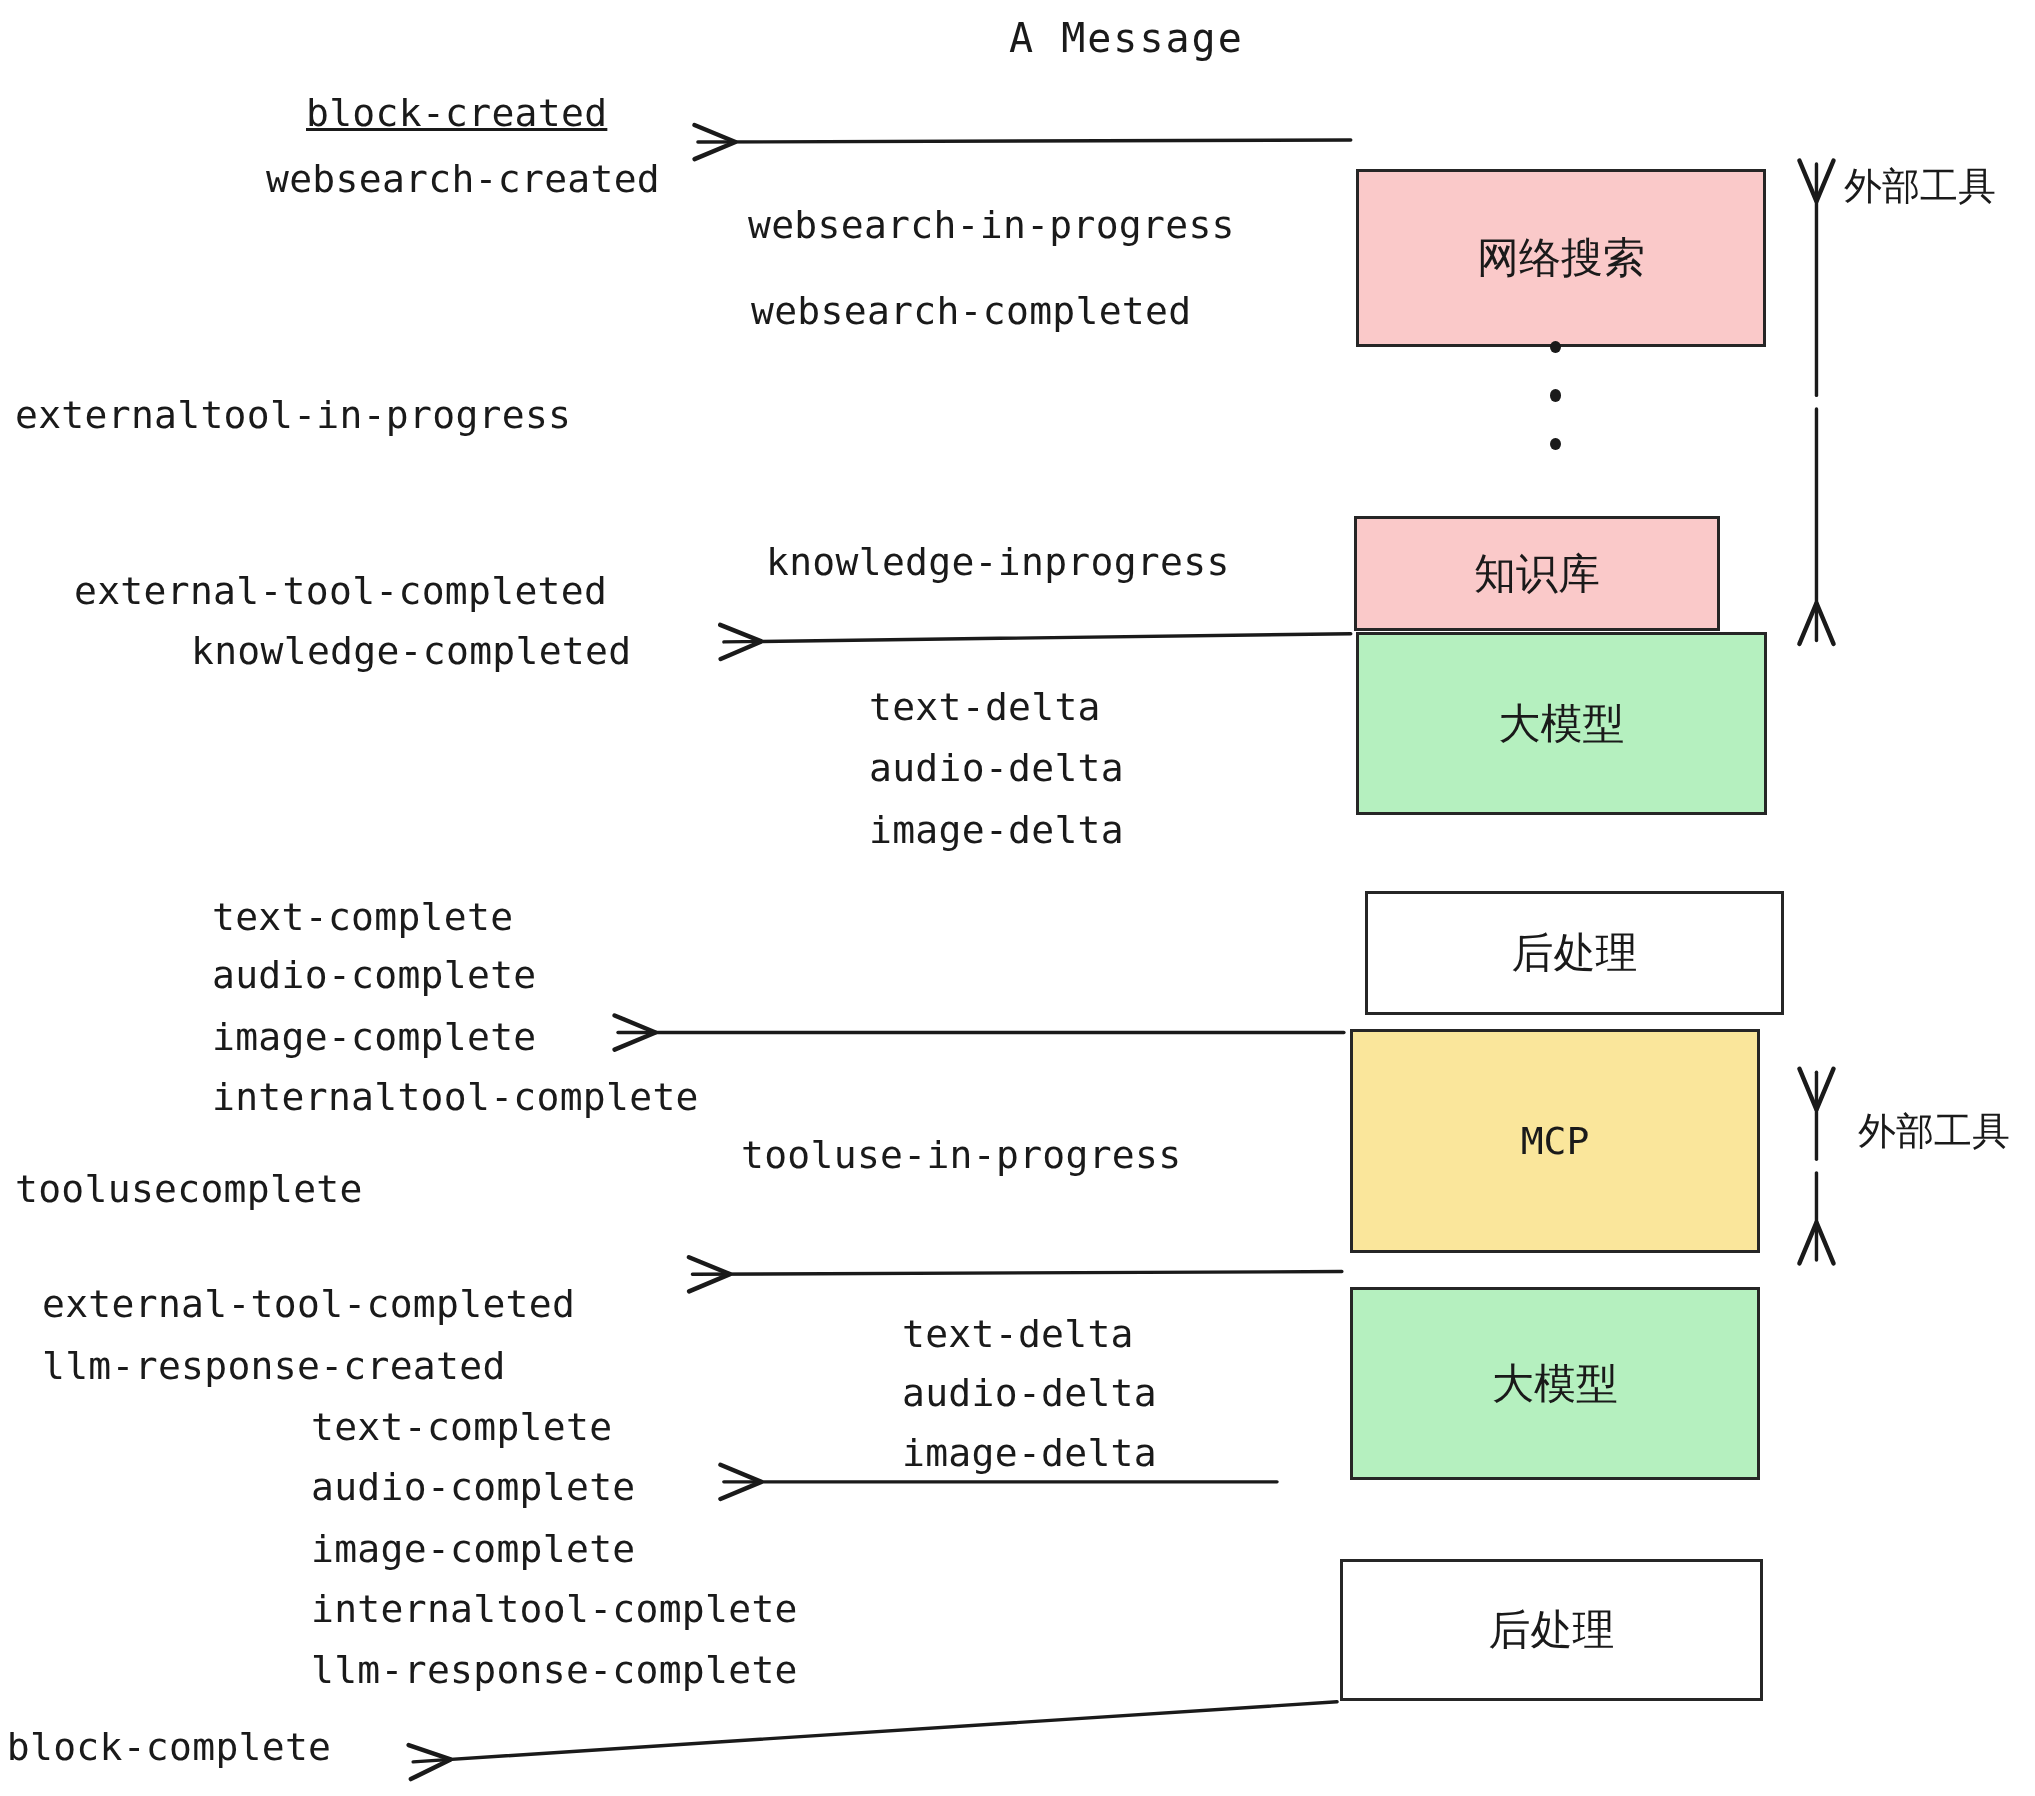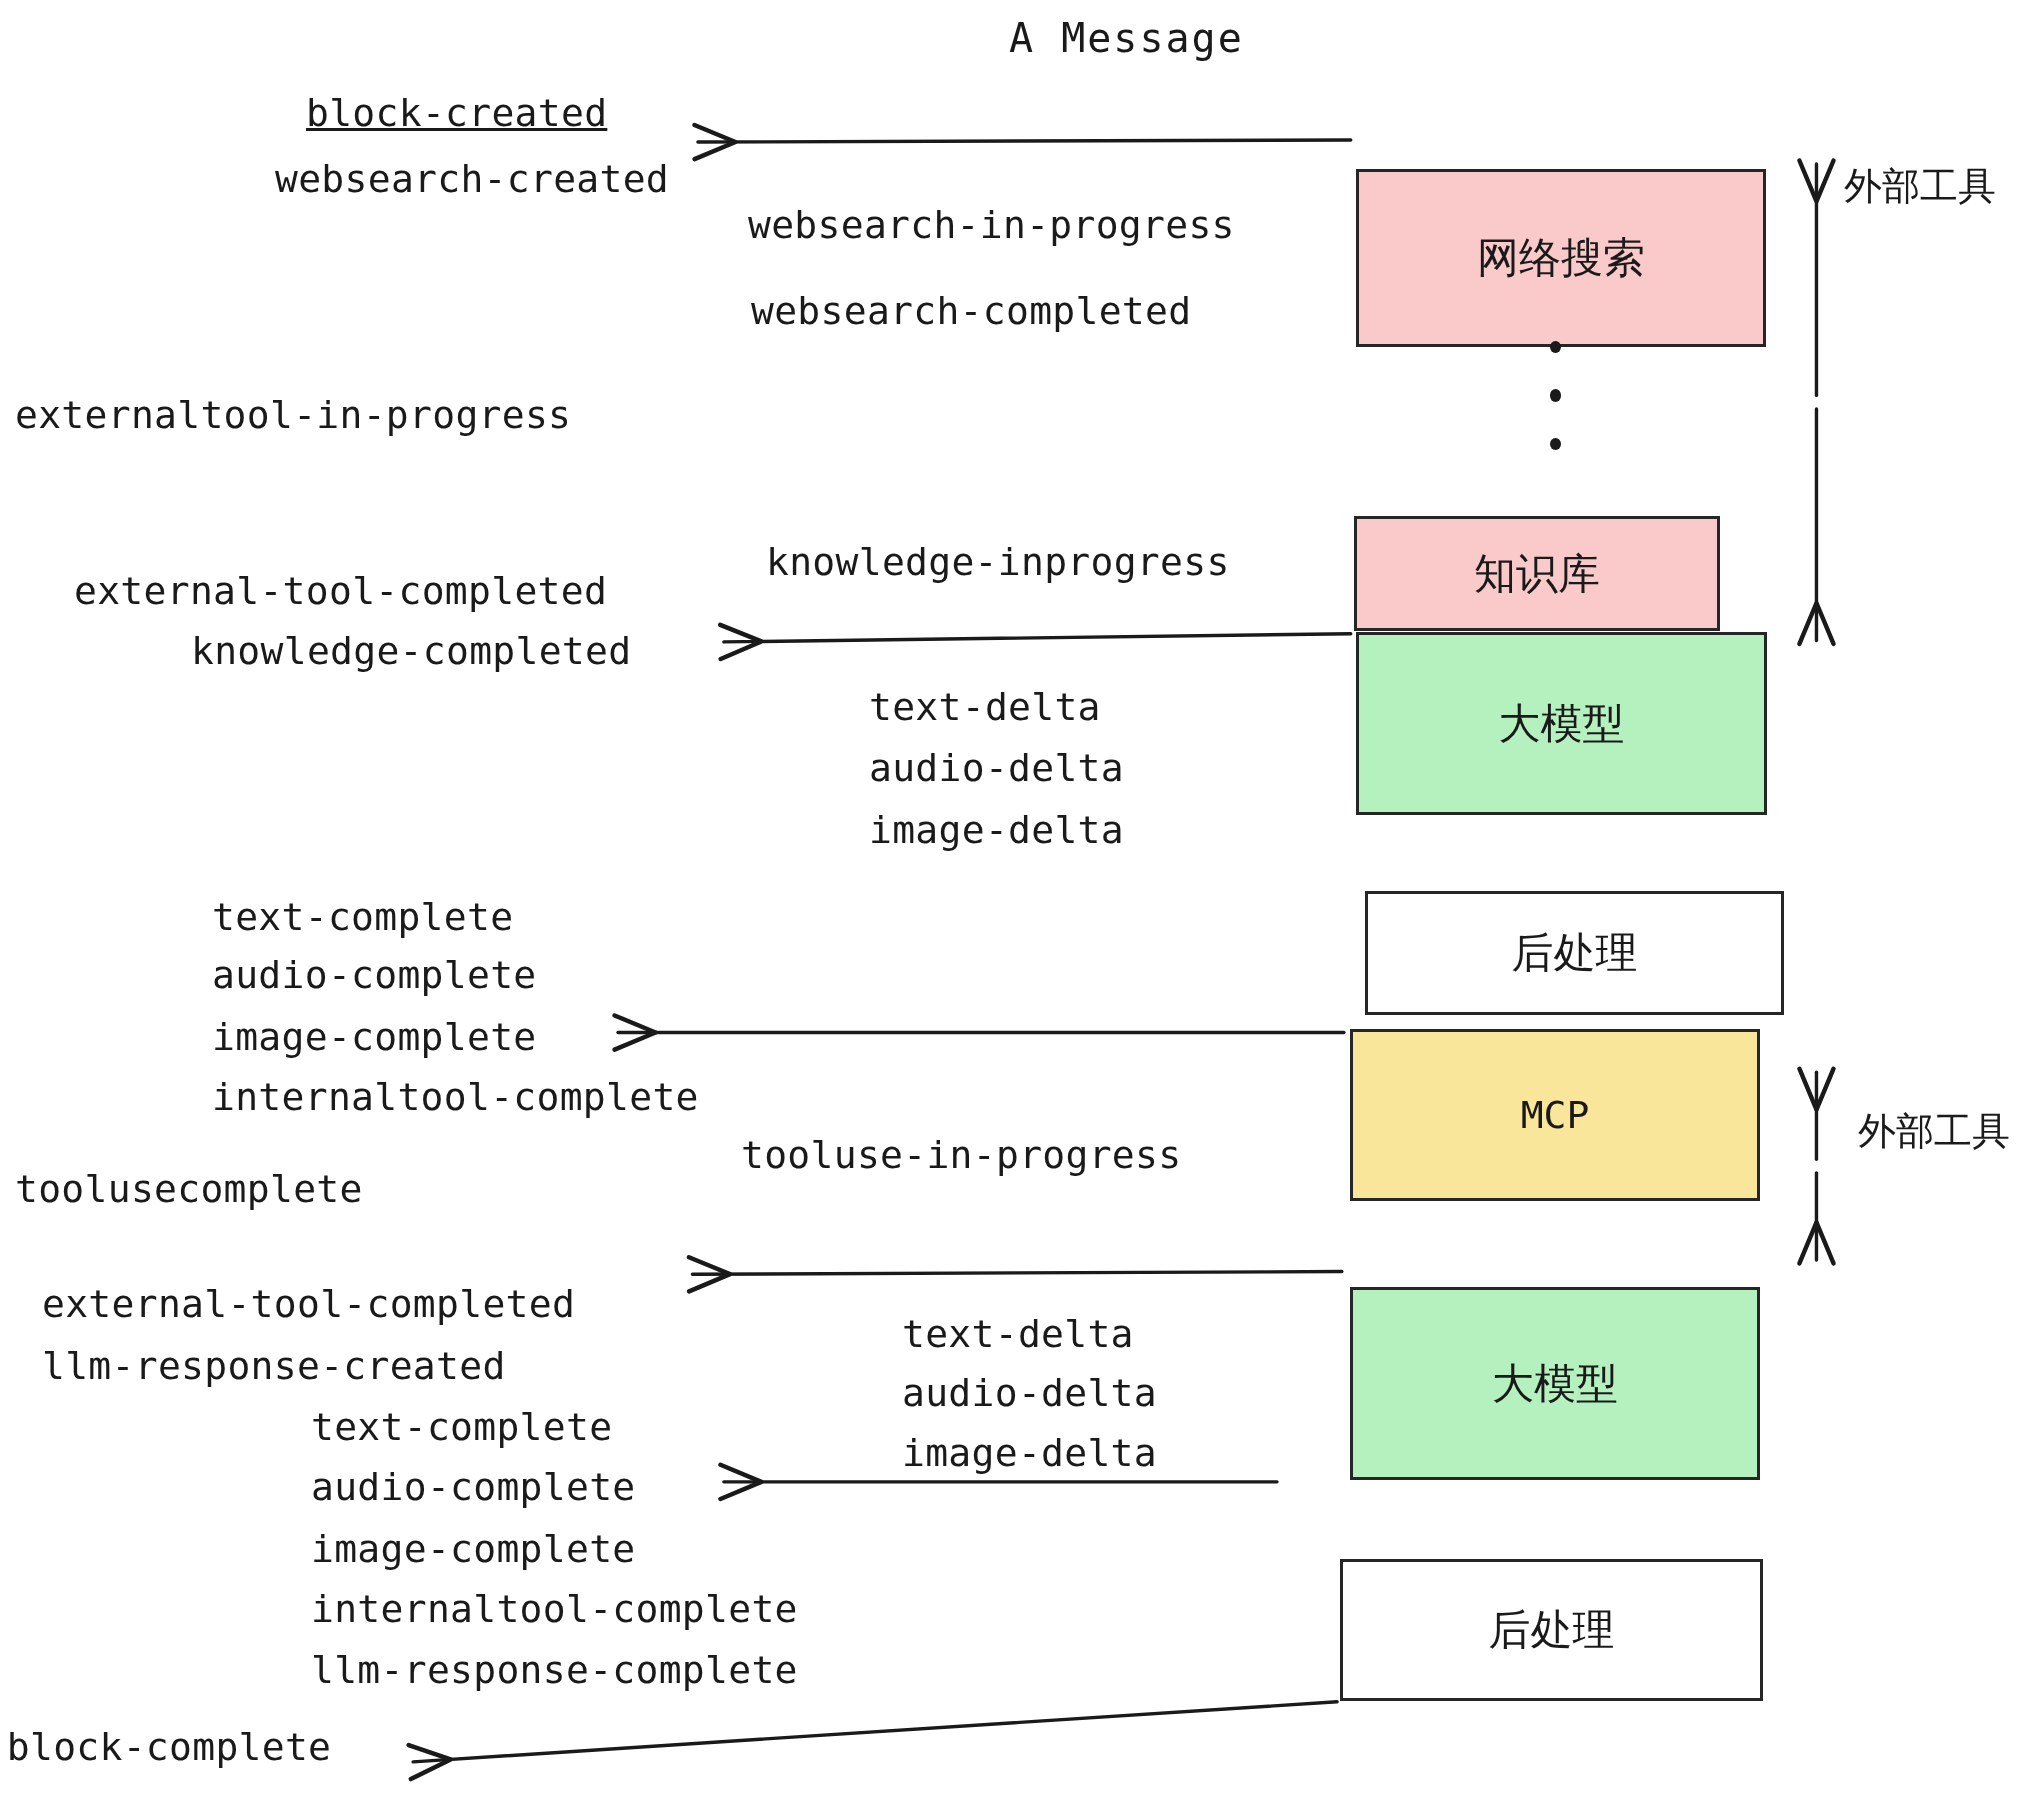--- a/index.html
+++ b/index.html
@@ -116,27 +116,27 @@
       </g>
   </svg>
 
   <div class="title" style="left:977px; top:15px;margin-left:32px;">A Message</div>
 
   <div id="nodes-layer">
       <div class="box pink cn" style="left: 1356px; top: 169px; width: 410px; height: 178px;">网络搜索</div>
       <div class="box pink cn" style="left: 1354px; top: 516px; width: 366px; height: 115px;">知识库</div>
       <div class="box green cn" style="left: 1356px; top: 632px; width: 411px; height: 183px;">大模型</div>
       <div class="box white cn" style="left: 1365px; top: 891px; width: 419px; height: 124px;">后处理</div>
-      <div class="box yellow en" style="left: 1350px; top: 1029px; width: 410px; height: 172px;">MCP</div>
+      <div class="box yellow en" style="left: 1350px; top: 1029px; width: 410px; height: 224px;">MCP</div>
       <div class="box green cn" style="left: 1350px; top: 1287px; width: 410px; height: 193px;">大模型</div>
       <div class="box white cn" style="left: 1340px; top: 1559px; width: 423px; height: 142px;">后处理</div>
     </div>
   <div id="events-layer">
       <div class="evt" style="left: 306px; top: 94px; text-decoration: underline;">block-created</div>
-      <div class="evt" style="left: 275px; top: 160px;">websearch-created</div>
+      <div class="evt" style="left: 266px; top: 160px;">websearch-created</div>
       <div class="evt" style="left: 748px; top: 206px;">websearch-in-progress</div>
       <div class="evt" style="left: 751px; top: 292px;">websearch-completed</div>
       <div class="evt" style="left: 15px; top: 396px;">externaltool-in-progress</div>
       <div class="evt" style="left: 766px; top: 543px;">knowledge-inprogress</div>
       <div class="evt" style="left: 74px; top: 572px;">external-tool-completed</div>
       <div class="evt" style="left: 191px; top: 632px;">knowledge-completed</div>
       <div class="evt" style="left: 869px; top: 688px;">text-delta</div>
       <div class="evt" style="left: 869px; top: 749px;">audio-delta</div>
       <div class="evt" style="left: 869px; top: 811px;">image-delta</div>
       <div class="evt" style="left: 212px; top: 898px;">text-complete</div>

